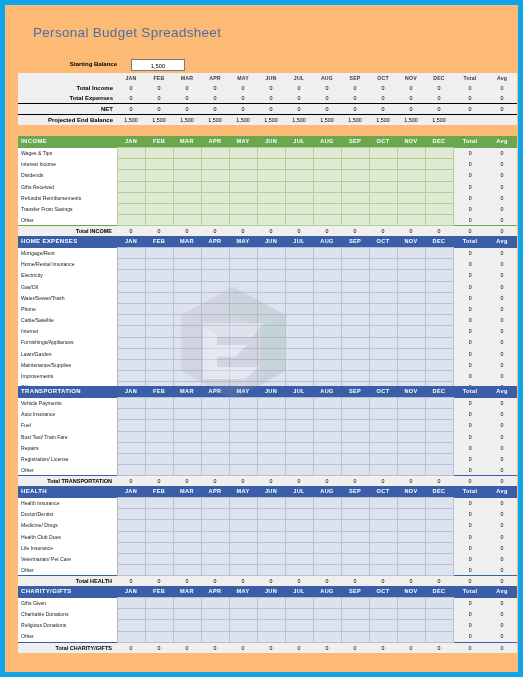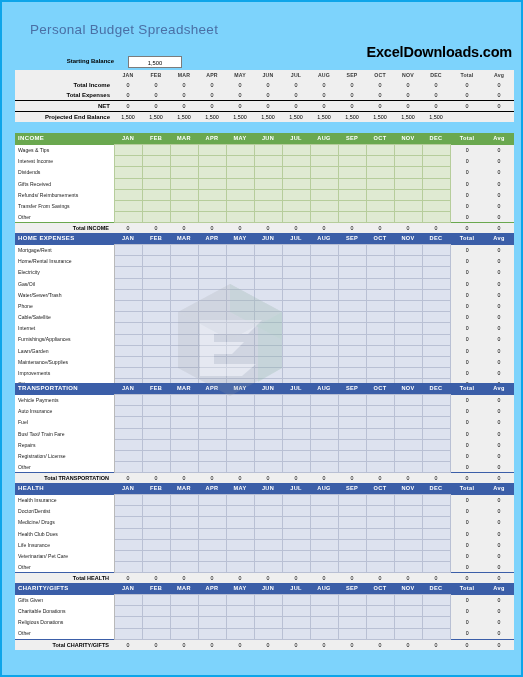--- a/index.html
+++ b/index.html
@@ -5,22 +5,22 @@
   html,body{margin:0;padding:0;}
   body{
     width:523px;height:677px;
     background:#ffffff;
     font-family:"Liberation Sans", sans-serif;
     overflow:hidden;
   }
   #page{
     position:relative;width:523px;height:677px;
     box-sizing:border-box;
-    border:2px solid #0ea5e9;
-    background:#7dd3fc;
+    border:5px solid #0ea5e9;
+    background:#fdba74;
     overflow:hidden;
   }
   
   #watermark{
     position:absolute;left:168px;top:278px;width:120px;height:120px;
     z-index:3;pointer-events:none;opacity:.62;
   }
   
   #title{
     position:absolute;left:28px;top:20px;
@@ -83,21 +83,20 @@
   tr.trow td.v{text-align:center;}
   .greenBlk tr.trow td{border-top:1.3px solid #6aa84f;}
   .blueBlk  tr.trow td{border-top:1.3px solid #3b5ea8;}
 </style>
 </head>
 <body>
 
 <div id="page">
 
   <div id="title">Personal Budget Spreadsheet</div>
-  <div id="brand">ExcelDownloads.com</div>
 
   <svg id="watermark" viewBox="0 0 120 120">
     <g opacity="0.55">
       <polygon points="60,4 112,32 112,88 60,116 8,88 8,32" fill="#9aa0a6" opacity="0.55"></polygon>
       <polygon points="60,4 112,32 112,60 60,32" fill="#8fb9a8" opacity="0.85"></polygon>
       <polygon points="112,32 112,88 88,102 88,46" fill="#8fb9a8" opacity="0.75"></polygon>
       <path d="M30 40 L92 40 L78 54 L44 54 L44 62 L74 62 L62 74 L44 74 L44 84 L86 84 L72 96 L30 96 Z" fill="#ffffff" opacity="0.82"></path>
       <polygon points="60,4 112,32 60,60 8,32" fill="#b7bcc1" opacity="0.35"></polygon>
     </g>
   </svg>

